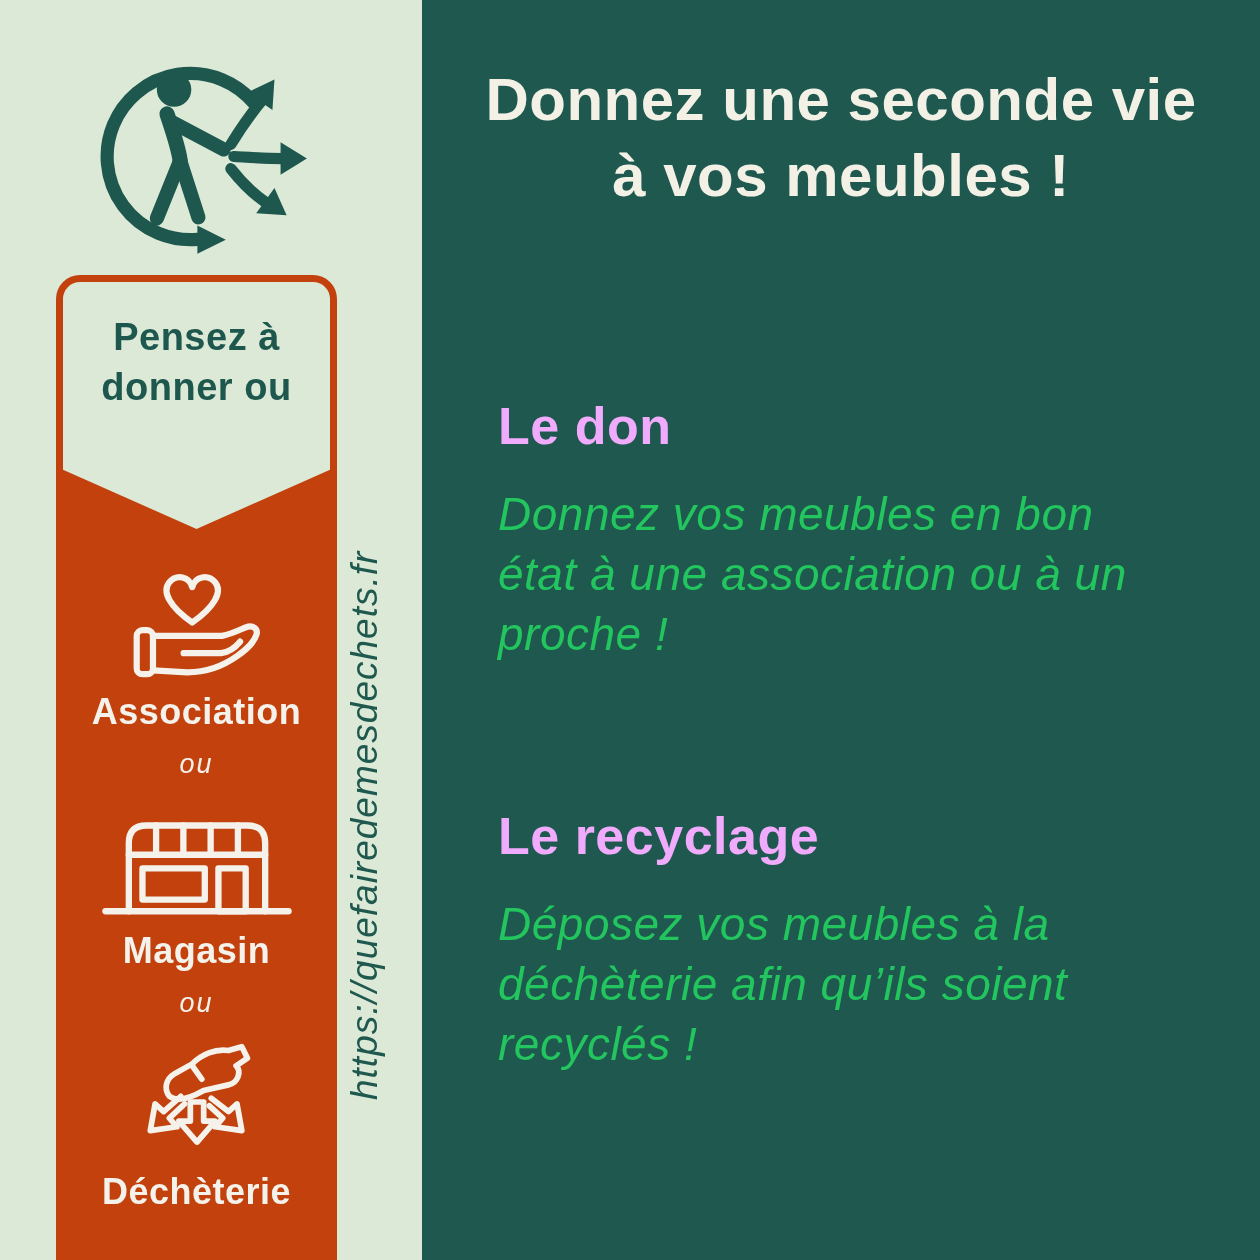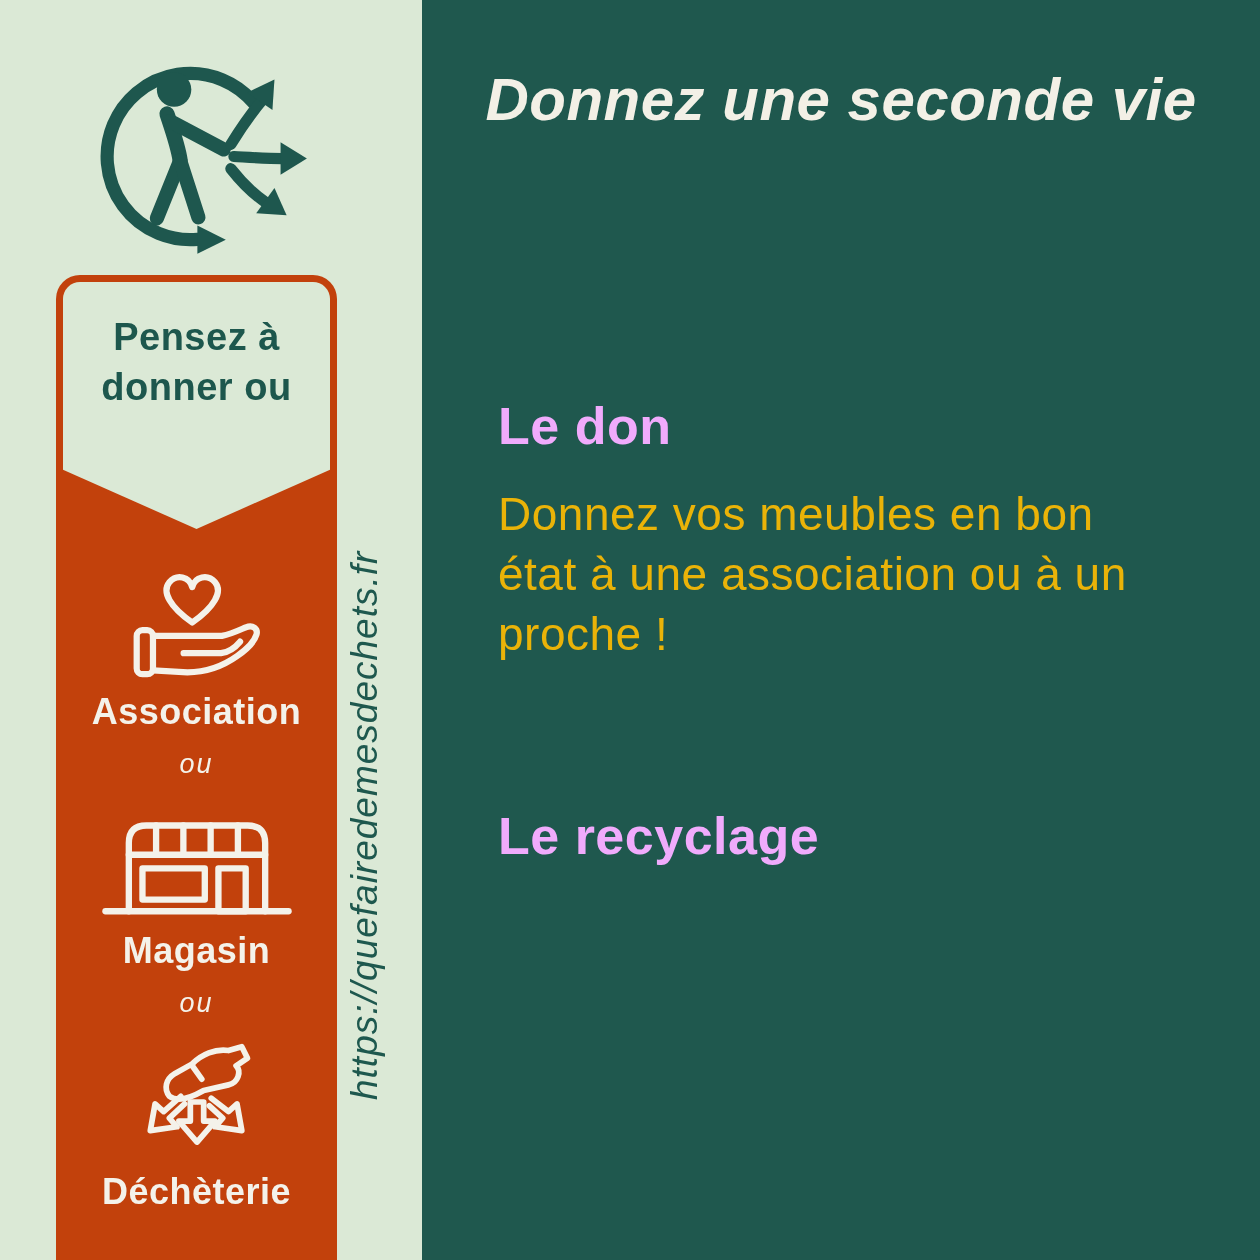--- a/index.html
+++ b/index.html
@@ -48,28 +48,28 @@
   .url-vertical {
     position:absolute; left:336px; top:500px; width:58px; height:650px;
     display:flex; align-items:center; justify-content:center;
     writing-mode:vertical-rl; transform:rotate(180deg);
     color:#1e584e; font-size:37px; font-style:italic; letter-spacing:1px;
     white-space:nowrap;
   }
 
   
   .main { position:absolute; left:422px; top:0; width:838px; height:1260px; background:#1f584e; }
-  .title { position:absolute; left:0; top:62px; width:100%; text-align:center;font-style:italic; }
+  .title { position:absolute; left:0; top:62px; width:100%; text-align:center; }
   .title-line { color:#f3f0e6; font-size:60px; font-weight:700; line-height:76px; letter-spacing:.5px; }
   .section { position:absolute; left:76px; width:730px; }
   .section-don { top:396px; }
   .section-rec { top:806px; }
   .section h2 { margin:0; color:#f0abfc; font-size:52px; font-weight:700; letter-spacing:.5px; }
   .section .body { margin-top:28px; }
-  .body-line { color:#eab308; font-size:46px; line-height:60px; letter-spacing:.5px; }
+  .body-line { color:#22c55e; font-size:46px; font-style:italic; line-height:60px; letter-spacing:.5px; }
 
   svg { display:block; }
 </style>
 </head>
 <body>
 
 <div class="page">
 
   <div class="left-col">
 
@@ -134,28 +134,34 @@
       </div>
     </div>
 
     <div class="url-vertical">https://quefairedemesdechets.fr</div>
   </div>
 
   <div class="main">
 
     <div class="title">
       <div class="title-line">Donnez une seconde vie</div>
+      <div class="title-line">à vos meubles !</div>
     </div>
 
     <div class="section section-don">
       <h2>Le don</h2>
       <div class="body">
         <div class="body-line">Donnez vos meubles en bon</div>
         <div class="body-line">état à une association ou à un</div>
         <div class="body-line">proche !</div>
       </div>
     </div>
 
     <div class="section section-rec">
       <h2>Le recyclage</h2>
+      <div class="body">
+        <div class="body-line">Déposez vos meubles à la</div>
+        <div class="body-line">déchèterie afin qu’ils soient</div>
+        <div class="body-line">recyclés !</div>
+      </div>
     </div>
   </div>
 </div>
 
 </body></html>

